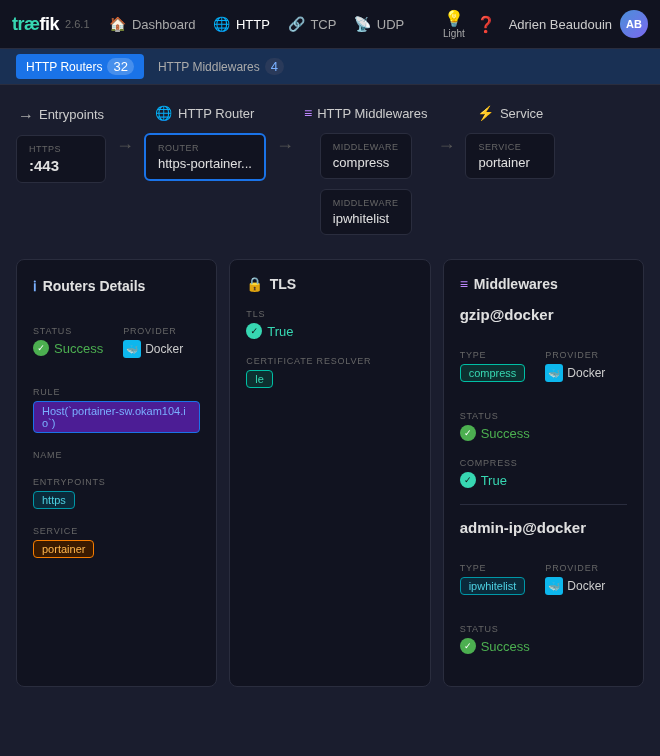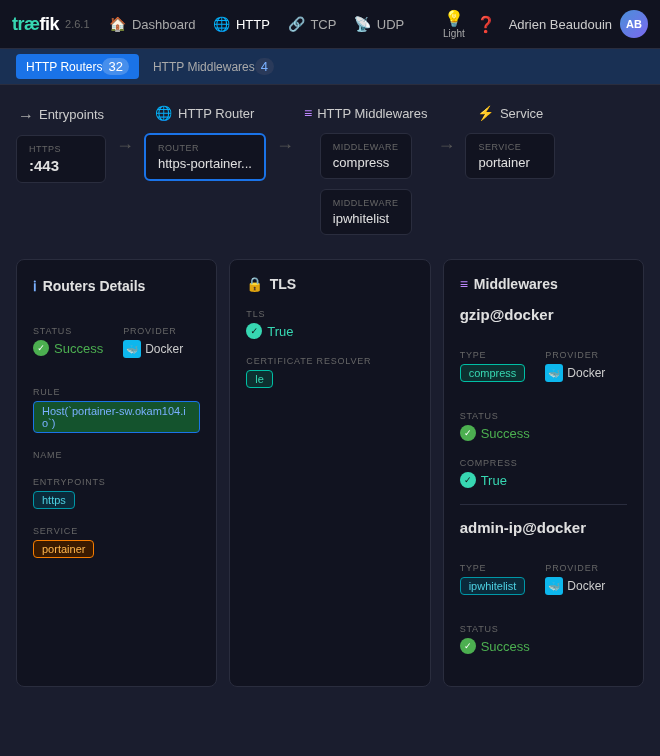--- a/index.html
+++ b/index.html
@@ -59,21 +59,21 @@
       background: #0d6efd22;
       display: flex;
       align-items: center;
       height: 36px;
       padding: 0 16px;
       gap: 4px;
       border-bottom: 1px solid #2a2d3e;
       background: #1565c044;
     }
     .sub-nav-item {
-      display: flex; align-items: center; 
+      display: flex; align-items: center; gap: 5px;
       padding: 4px 10px;
       border-radius: 4px;
       font-size: 12px;
       color: #aaa;
       cursor: pointer;
     }
     .sub-nav-item.active {
       background: #1a73e8;
       color: #fff;
     }
@@ -198,21 +198,21 @@
       padding: 2px 8px;
       font-size: 11px;
       font-weight: 500;
     }
     .tag-purple { background: #2d1a4a; color: #bb86fc; border: 1px solid #7c4dff; }
     .tag-teal { background: #0d3030; color: #37d7b2; border: 1px solid #00bfa5; }
     .tag-cyan { background: #0a2a3a; color: #4dd0e1; border: 1px solid #0097a7; }
     .tag-orange { background: #3a1a00; color: #ffb74d; border: 1px solid #f57c00; }
 
     .rule-pill {
-      background: #14532d;
+      background: #4c1d95;
       border: 1px solid #1a73e8;
       border-radius: 4px;
       padding: 3px 8px;
       font-size: 11px;
       color: #7ab0ff;
       word-break: break-all;
     }
 
     
     .tls-bool {

